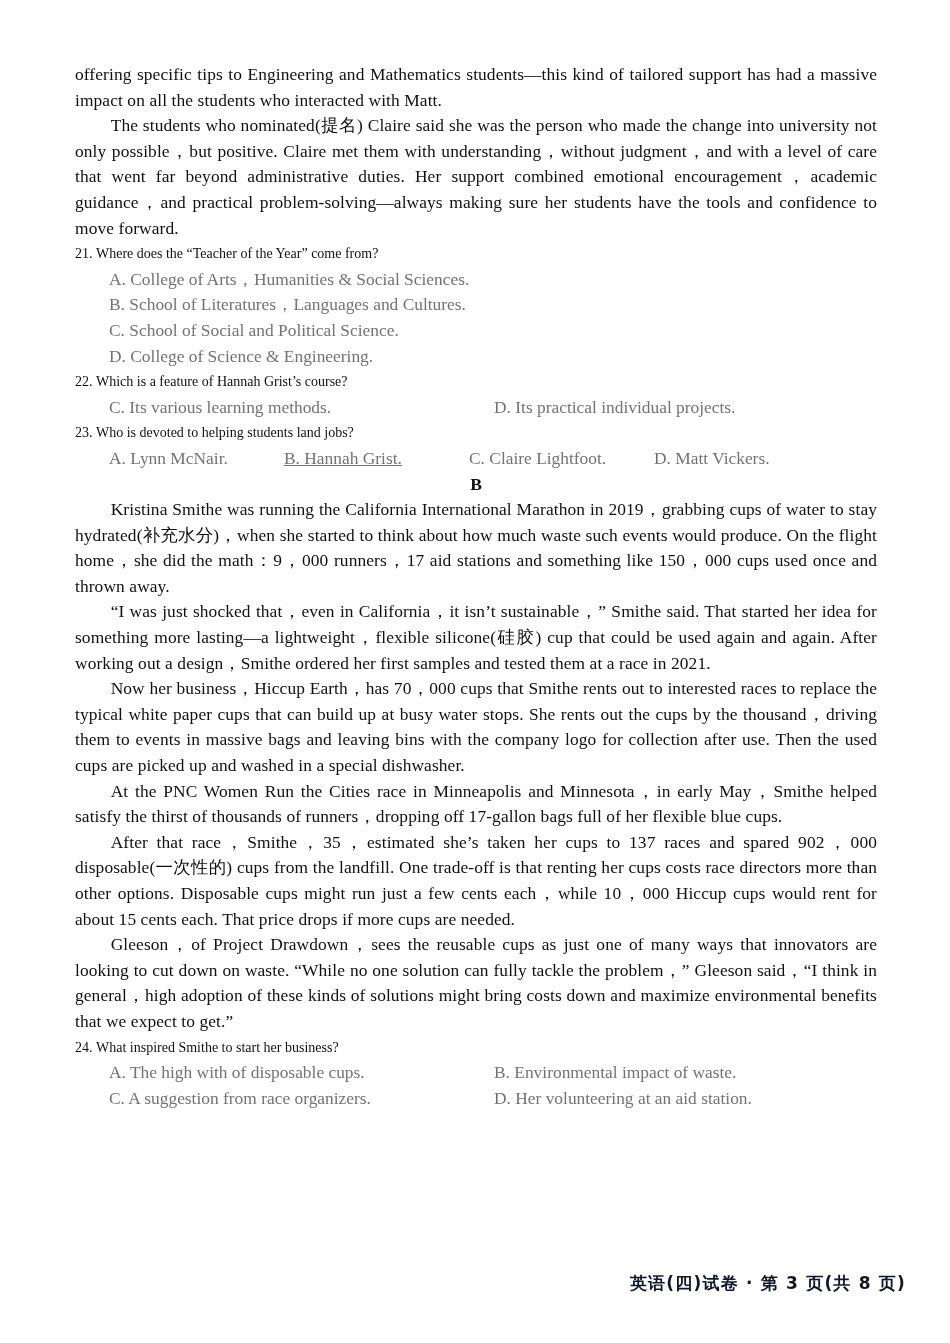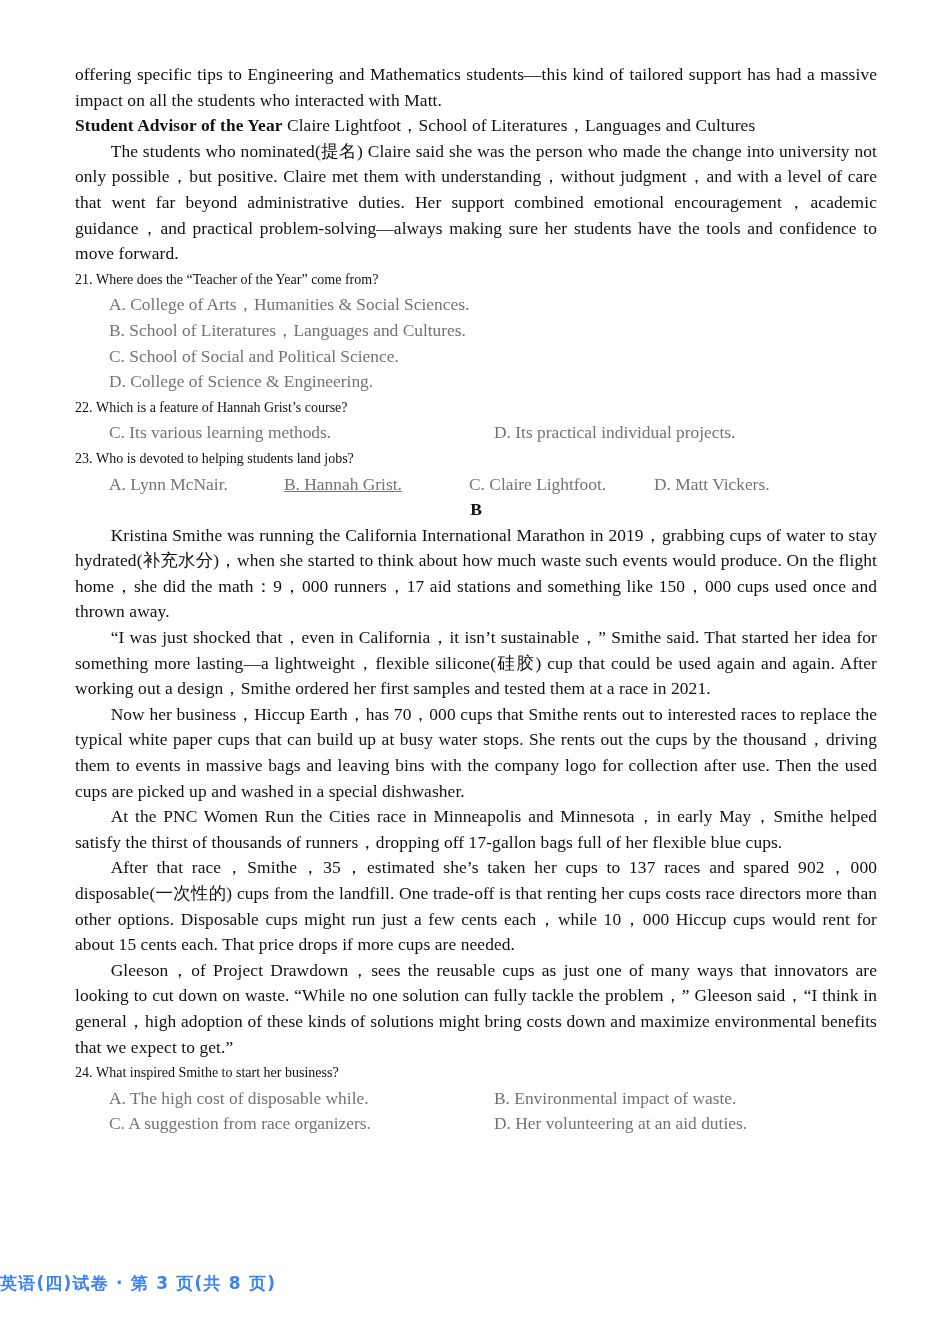--- a/index.html
+++ b/index.html
@@ -87,39 +87,38 @@
     line-height: 25.6px;
     margin: 0;
     color: #101010;
   }
   
   .footer {
     position: absolute;
     left: 0;
     top: 1272px;
     width: 906px;
-    text-align: left;
+    text-align: right;
     font-family: "DejaVu Sans", "Liberation Sans", sans-serif;
     font-weight: bold;
     font-size: 17px;
     letter-spacing: 1.2px;
-    color: #3b82f6;
+    color: #0f172a;
     
     clip-path: inset(0 0 2px 0);
   }
 </style>
 </head>
 <body>
 
 <div class="page">
   <div class="content">
 
     <p class="para">offering specific tips to Engineering and Mathematics students—this kind of tailored support has had a massive impact on all the students who interacted with Matt.</p>
 
-    <p class="para nojust"><span class="bold-lead">Student Advisor of the Year</span><span> Claire Lightfoot，School of Literatures，Languages and Cultures</span></p>
 
     <p class="para indent">The students who nominated(提名) Claire said she was the person who made the change into university not only possible，but positive. Claire met them with understanding，without judgment，and with a level of care that went far beyond administrative duties. Her support combined emotional encouragement，academic guidance，and practical problem-solving—always making sure her students have the tools and confidence to move forward.</p>
 
     <div>
       <p class="q-stem"><span>21.</span><span>&nbsp;</span><span>Where does the “Teacher of the Year” come from?</span></p>
       <div class="opts">
         <p class="opt-line">A. College of Arts，Humanities &amp; Social Sciences.</p>
         <p class="opt-line">B. School of Literatures，Languages and Cultures.</p>
         <p class="opt-line">C. School of Social and Political Science.</p>
         <p class="opt-line">D. College of Science &amp; Engineering.</p>
@@ -145,22 +144,22 @@
     <p class="para indent">Kristina Smithe was running the California International Marathon in 2019，grabbing cups of water to stay hydrated(补充水分)，when she started to think about how much waste such events would produce. On the flight home，she did the math：9，000 runners，17 aid stations and something like 150，000 cups used once and thrown away.</p>
     <p class="para indent">“I was just shocked that，even in California，it isn’t sustainable，” Smithe said. That started her idea for something more lasting—a lightweight，flexible silicone(硅胶) cup that could be used again and again. After working out a design，Smithe ordered her first samples and tested them at a race in 2021.</p>
     <p class="para indent">Now her business，Hiccup Earth，has 70，000 cups that Smithe rents out to interested races to replace the typical white paper cups that can build up at busy water stops. She rents out the cups by the thousand，driving them to events in massive bags and leaving bins with the company logo for collection after use. Then the used cups are picked up and washed in a special dishwasher.</p>
     <p class="para indent">At the PNC Women Run the Cities race in Minneapolis and Minnesota，in early May，Smithe helped satisfy the thirst of thousands of runners，dropping off 17-gallon bags full of her flexible blue cups.</p>
     <p class="para indent">After that race，Smithe，35，estimated she’s taken her cups to 137 races and spared 902，000 disposable(一次性的) cups from the landfill. One trade-off is that renting her cups costs race directors more than other options. Disposable cups might run just a few cents each，while 10，000 Hiccup cups would rent for about 15 cents each. That price drops if more cups are needed.</p>
     <p class="para indent">Gleeson，of Project Drawdown，sees the reusable cups as just one of many ways that innovators are looking to cut down on waste. “While no one solution can fully tackle the problem，” Gleeson said，“I think in general，high adoption of these kinds of solutions might bring costs down and maximize environmental benefits that we expect to get.”</p>
 
     <div>
       <p class="q-stem"><span>24.</span><span>&nbsp;</span><span>What inspired Smithe to start her business?</span></p>
       <div class="opts">
-        <p class="opt-line"><span class="opt-col c1">A. The high cost of disposable while.</span><span class="opt-col c2">B. Environmental impact of waste.</span></p>
-        <p class="opt-line"><span class="opt-col c1">C. A suggestion from race organizers.</span><span class="opt-col c2">D. Her volunteering at an aid duties.</span></p>
+        <p class="opt-line"><span class="opt-col c1">A. The high with of disposable cups.</span><span class="opt-col c2">B. Environmental impact of waste.</span></p>
+        <p class="opt-line"><span class="opt-col c1">C. A suggestion from race organizers.</span><span class="opt-col c2">D. Her volunteering at an aid station.</span></p>
       </div>
     </div>
 
   </div>
 
   <div class="footer">
     <span>英语(四)试卷 · 第 3 页(共 8 页)</span>
   </div>
 </div>
 

